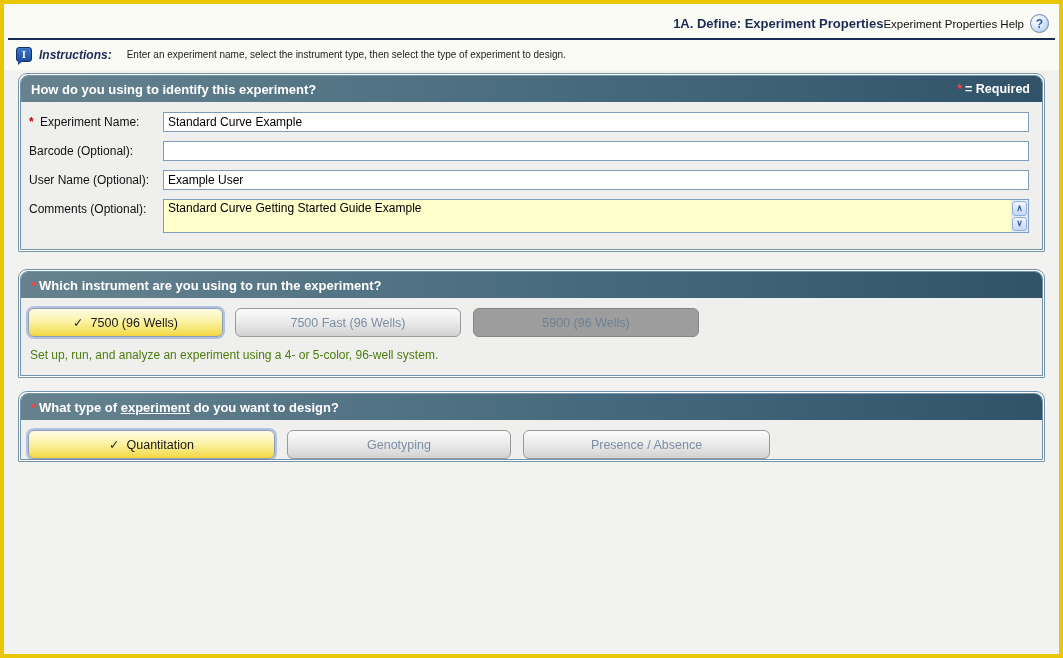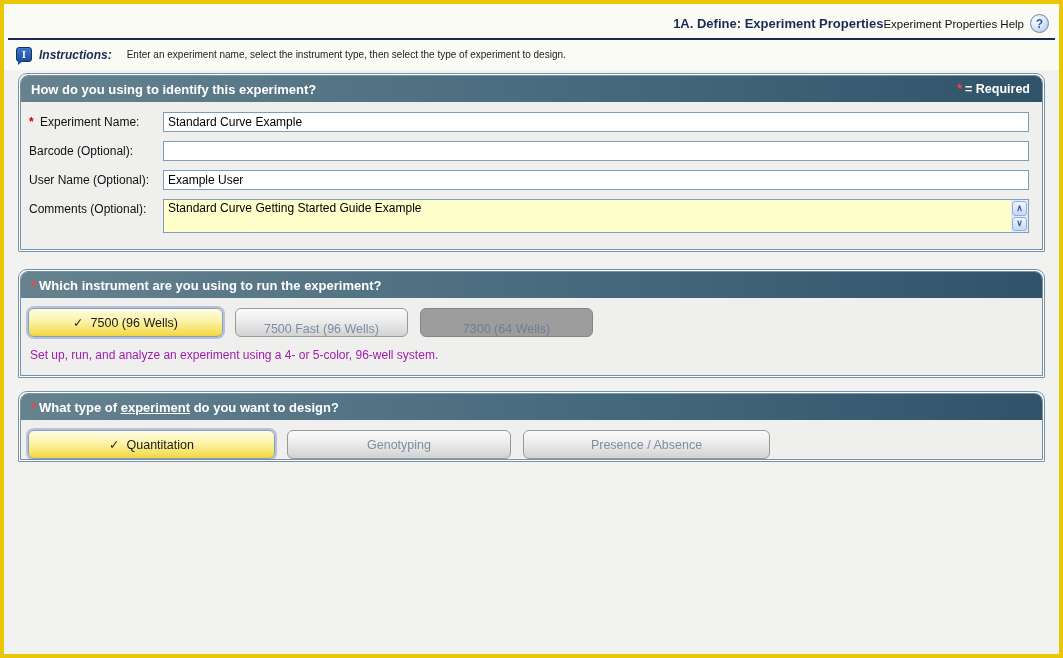--- a/index.html
+++ b/index.html
@@ -97,23 +97,23 @@
     border:1px solid #8e9cb8; box-shadow:0 0 0 2px #b3c2de; color:#1a1a1a; font-weight:normal;
   }
   .btn-yellow .check { margin-right:7px; color:#222; }
   .btn-gray {
     background:linear-gradient(#fbfbfb 0%, #eaeaea 50%, #d2d2d2 100%);
     border:1px solid #999; color:#7d8ea4;
   }
   .btn-disabled {
     background:#9d9d9d; border:1px solid #858585; color:#6e8094; cursor:default;
   }
-  .w195 { width:195px; } .w210 { width:173px;align-items:flex-end; }
+  .w195 { width:195px; } .w210 { width:226px; }
   .w247 { width:247px; } .w248 { width:224px; }
-  .section-caption { font-size:12px; color:#a21caf; padding:11px 26px 13px 9px; }
+  .section-caption { font-size:12px; color:#4d7c0f; padding:11px 26px 13px 9px; }
 </style>
 </head>
 <body>
 
 <div class="app">
 
   <div class="top-band">
     <div class="title-row">
       <div class="page-title">1A. Define: Experiment Properties</div>
       <div class="help-area">
@@ -169,21 +169,21 @@
       </div>
       <div class="btn-row">
         <div class="choice-btn btn-yellow w195">
           <span class="check">✓</span>
           <span>7500 (96 Wells)</span>
         </div>
         <div class="choice-btn btn-gray w210">
           <span>7500 Fast (96 Wells)</span>
         </div>
         <div class="choice-btn btn-disabled w210">
-          <span>7300 (64 Wells)</span>
+          <span>5900 (96 Wells)</span>
         </div>
       </div>
       <div class="section-caption">Set up, run, and analyze an experiment using a 4- or 5-color, 96-well system.</div>
     </div>
   </div>
 
   <div class="section sec3">
     <div class="section-inner">
       <div class="section-header">
         <span class="section-title"><span class="req-star">*</span><span>What type of </span><span class="underline">experiment</span><span> do you want to design?</span></span>

